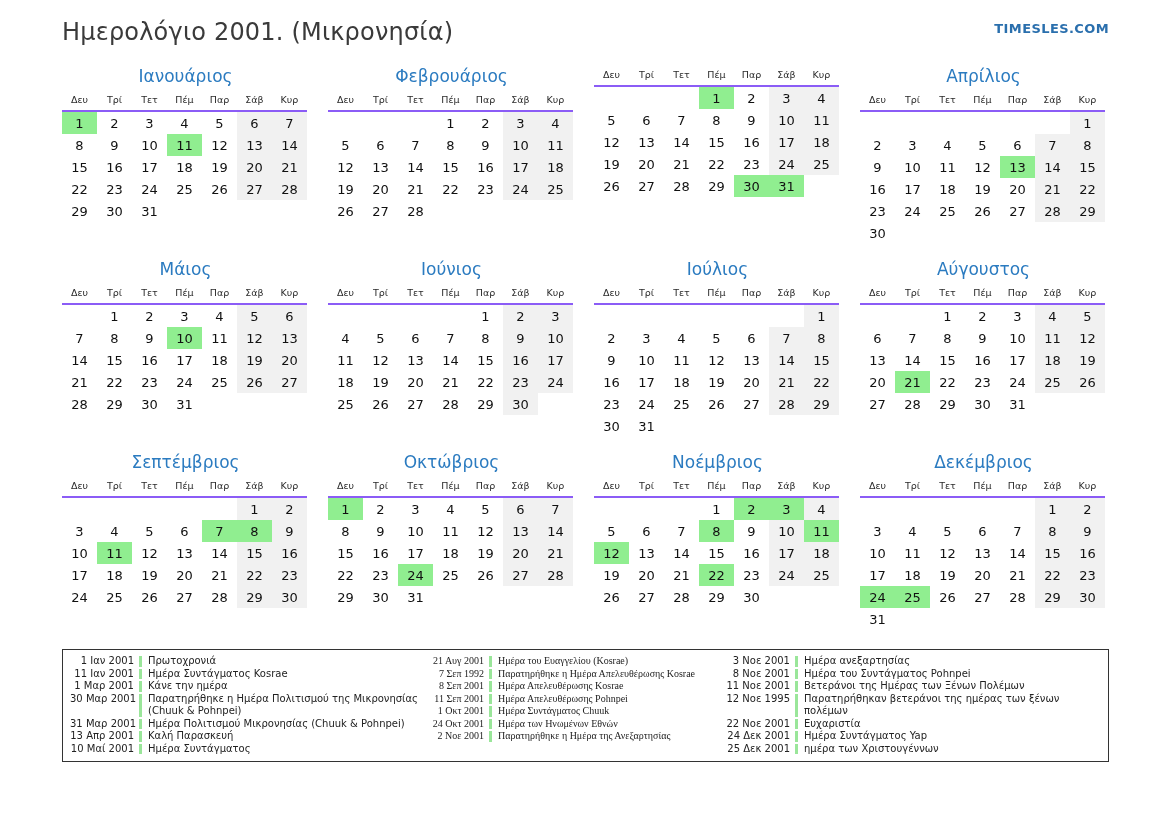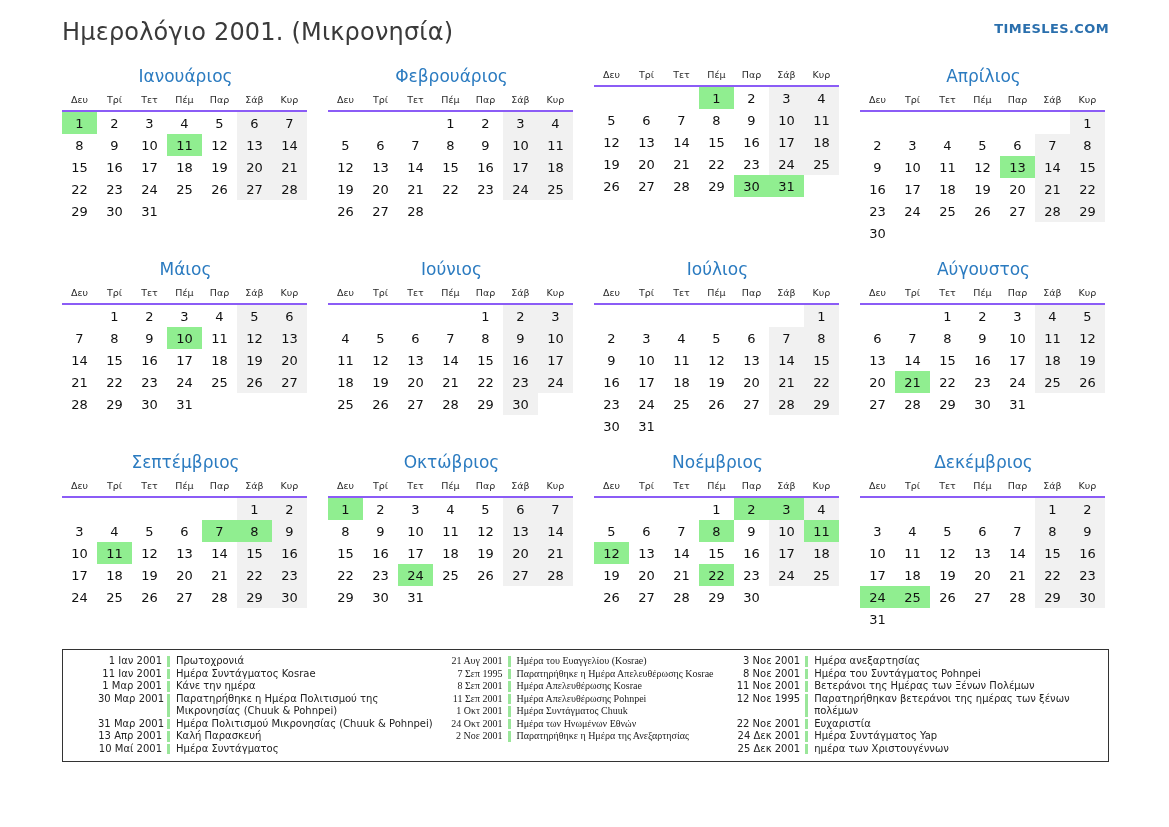--- a/index.html
+++ b/index.html
@@ -43,21 +43,21 @@
   td.weekend{background:#f1f1f1;}
   td.holiday{background:#90ee90;}
   
   .legend{
     position:absolute;left:62px;top:649px;width:1047px;box-sizing:border-box;
     border:1.5px solid #333;background:#fff;
     padding:5px 7px 6px 7px;
     display:flex;align-items:flex-start;
   }
   .legend-col{display:flex;flex-direction:column;}
-  .legend-col.c0{width:350px;margin-left:28px;}
+  .legend-col.c0{width:350px;}
   .legend-col.c1{width:306px;font-family:Liberation Serif, serif;}
   .legend-col.c2{width:375px;}
   .legend-item{display:flex;align-items:stretch;font-size:10px;line-height:12.5px;}
   .legend-date{width:64px;text-align:right;white-space:nowrap;color:#222;flex:0 0 64px;}
   .legend-bar{width:3px;background:#9ae69a;margin:1px 6px 1px 5px;flex:0 0 3px;}
   .legend-label{color:#222;}
 </style>
 </head>
 <body>
 
@@ -891,21 +891,21 @@
         <span class="legend-label">Ημέρα Συντάγματος</span>
       </div>
     </div>
     <div class="legend-col c1">
       <div class="legend-item">
         <span class="legend-date">21 Αυγ 2001</span>
         <span class="legend-bar"></span>
         <span class="legend-label">Ημέρα του Ευαγγελίου (Kosrae)</span>
       </div>
       <div class="legend-item">
-        <span class="legend-date">7 Σεπ 1995</span>
+        <span class="legend-date">7 Σεπ 1992</span>
         <span class="legend-bar"></span>
         <span class="legend-label">Παρατηρήθηκε η Ημέρα Απελευθέρωσης Kosrae</span>
       </div>
       <div class="legend-item">
         <span class="legend-date">8 Σεπ 2001</span>
         <span class="legend-bar"></span>
         <span class="legend-label">Ημέρα Απελευθέρωσης Kosrae</span>
       </div>
       <div class="legend-item">
         <span class="legend-date">11 Σεπ 2001</span>

